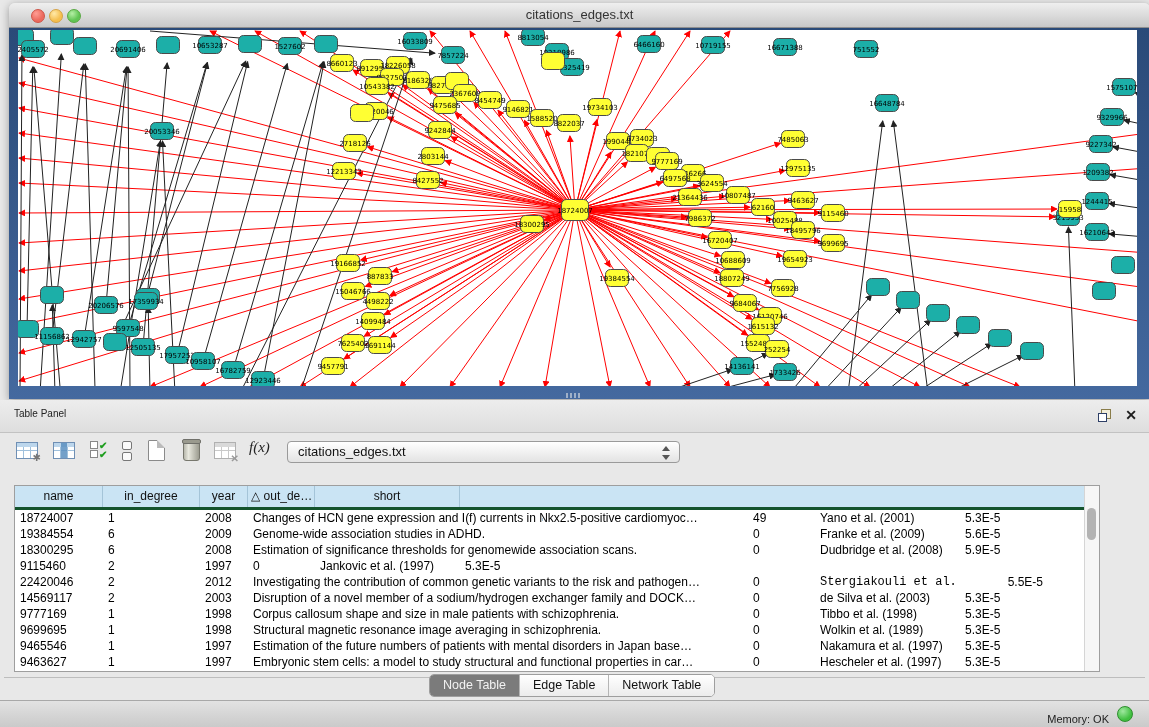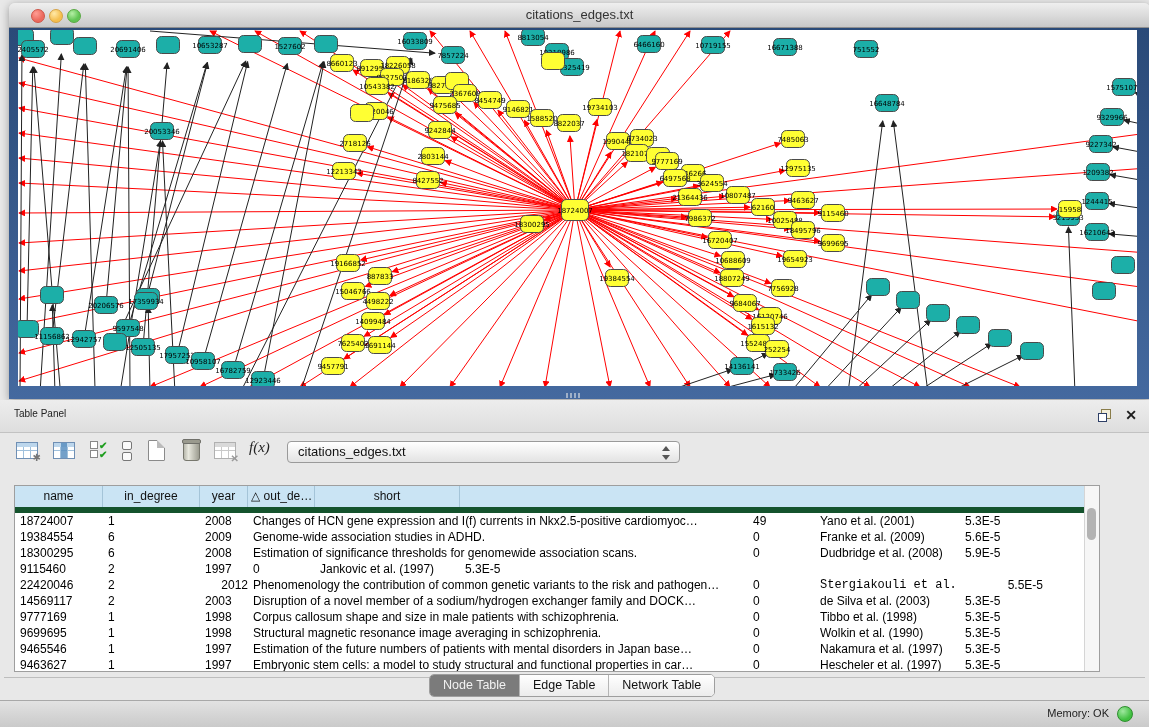--- a/index.html
+++ b/index.html
@@ -59,41 +59,41 @@
   .combo{position:absolute;left:287px;top:9px;width:393px;height:22px;box-sizing:border-box;
     border:1px solid #9a9a9a;border-radius:4px;background:linear-gradient(#ffffff,#e3e3e3);
     font-size:13px;color:#111;line-height:20px;padding-left:10px;}
   .combo .arrows{position:absolute;right:8px;top:3px;width:9px;height:16px;}
   .combo .arrows i{position:absolute;left:0;width:0;height:0;border-left:4px solid transparent;border-right:4px solid transparent;}
   .combo .arrows .up{top:1px;border-bottom:5px solid #555;}
   .combo .arrows .dn{bottom:1px;border-top:5px solid #555;}
   
   .tablebox{position:absolute;left:14px;top:485px;width:1086px;height:187px;background:#fff;
     border:1px solid #9e9e9e;box-sizing:border-box;overflow:hidden;}
-  .thead{display:flex;height:21px;border-bottom:6px solid #14532d;background:#cae4f4;}
+  .thead{display:flex;height:21px;border-bottom:3px solid #14532d;background:#cae4f4;}
   .th{box-sizing:border-box;border-right:1px solid #a4c4d8;font-size:12px;color:#111;
     text-align:center;padding:3px 3px 0 3px;white-space:nowrap;overflow:hidden;flex:none;}
   .th.left{text-align:left;}
   .tr{display:flex;height:16px;}
   .td{box-sizing:border-box;font-size:12px;color:#000;padding:1px 0 0 5px;
     white-space:nowrap;overflow:hidden;flex:none;}
   .vscroll{position:absolute;right:0;top:0;bottom:0;width:14px;background:#f6f6f6;border-left:1px solid #d5d5d5;}
   .vthumb{position:absolute;left:2px;top:22px;width:9px;height:32px;border-radius:5px;background:#b3b3b3;}
   .panel-bevel{position:absolute;left:4px;top:677px;width:1141px;height:1px;background:#bdbdbd;}
   
   .tabs{position:absolute;left:429px;top:674px;height:21px;display:flex;
     border:1px solid #9e9e9e;border-radius:5px;overflow:hidden;background:#fff;}
   .tab{font-size:12.5px;line-height:20px;padding:0 13px;color:#111;
     background:linear-gradient(#ffffff,#ececec);border-right:1px solid #b5b5b5;}
   .tab:last-child{border-right:none;}
   .tab.active{background:#7b7b7b;color:#f2f2f2;}
   
   .statusbar{position:absolute;left:0;top:700px;width:1149px;height:27px;
     background:linear-gradient(#e2e2e2,#c9c9c9);border-top:1px solid #a8a8a8;}
-  .memlabel{position:absolute;right:40px;top:6px;font-size:11px;color:#222;}
+  .memlabel{position:absolute;right:40px;top:12px;font-size:11px;color:#222;}
   .memdot{position:absolute;right:16px;top:5px;width:14px;height:14px;border-radius:50%;
     background:radial-gradient(circle at 35% 30%,#9fe89f,#3fbf3f 65%);border:1px solid #2e8f2e;}
 </style>
 </head>
 <body>
 
 <div class="net-window">
   <div class="frame">
     <div class="canvas">
       <svg width="1119" height="356" viewBox="18 27 1119 356">
@@ -566,22 +566,22 @@
         <div class="td" style="width: 88px;">9115460</div>
         <div class="td" style="width: 97px;">2</div>
         <div class="td" style="width: 48px;">1997</div>
         <div class="td" style="width: 67px;">0</div>
         <div class="td" style="width: 145px;">Jankovic et al. (1997)</div>
         <div class="td" style="width: 83px;">5.3E-5</div>
       </div>
       <div class="tr">
         <div class="td" style="width: 88px;">22420046</div>
         <div class="td" style="width: 97px;">2</div>
-        <div class="td" style="width: 48px; text-align: right;">2012</div>
-        <div class="td" style="width: 500px;">Phenomenology the contribution of common genetic variants to the risk and pathogen…</div>
+        <div class="td" style="width: 48px;">2012</div>
+        <div class="td" style="width: 500px;">Investigating the contribution of common genetic variants to the risk and pathogen…</div>
         <div class="td" style="width: 67px;">0</div>
         <div class="td" style="width: 145px; font-family: Liberation Mono, monospace;">Stergiakouli et al. (2012)</div>
         <div class="td" style="width: 83px; text-align: right;">5.5E-5</div>
       </div>
       <div class="tr">
         <div class="td" style="width: 88px;">14569117</div>
         <div class="td" style="width: 97px;">2</div>
         <div class="td" style="width: 48px;">2003</div>
         <div class="td" style="width: 500px;">Disruption of a novel member of a sodium/hydrogen exchanger family and DOCK…</div>
         <div class="td" style="width: 67px;">0</div>
@@ -596,21 +596,21 @@
         <div class="td" style="width: 67px;">0</div>
         <div class="td" style="width: 145px;">Tibbo et al. (1998)</div>
         <div class="td" style="width: 83px;">5.3E-5</div>
       </div>
       <div class="tr">
         <div class="td" style="width: 88px;">9699695</div>
         <div class="td" style="width: 97px;">1</div>
         <div class="td" style="width: 48px;">1998</div>
         <div class="td" style="width: 500px;">Structural magnetic resonance image averaging in schizophrenia.</div>
         <div class="td" style="width: 67px;">0</div>
-        <div class="td" style="width: 145px;">Wolkin et al. (1990)</div>
+        <div class="td" style="width: 145px;">Wolkin et al. (1989)</div>
         <div class="td" style="width: 83px;">5.3E-5</div>
       </div>
       <div class="tr">
         <div class="td" style="width: 88px;">9465546</div>
         <div class="td" style="width: 97px;">1</div>
         <div class="td" style="width: 48px;">1997</div>
         <div class="td" style="width: 500px;">Estimation of the future numbers of patients with mental disorders in Japan base…</div>
         <div class="td" style="width: 67px;">0</div>
         <div class="td" style="width: 145px;">Nakamura et al. (1997)</div>
         <div class="td" style="width: 83px;">5.3E-5</div>

